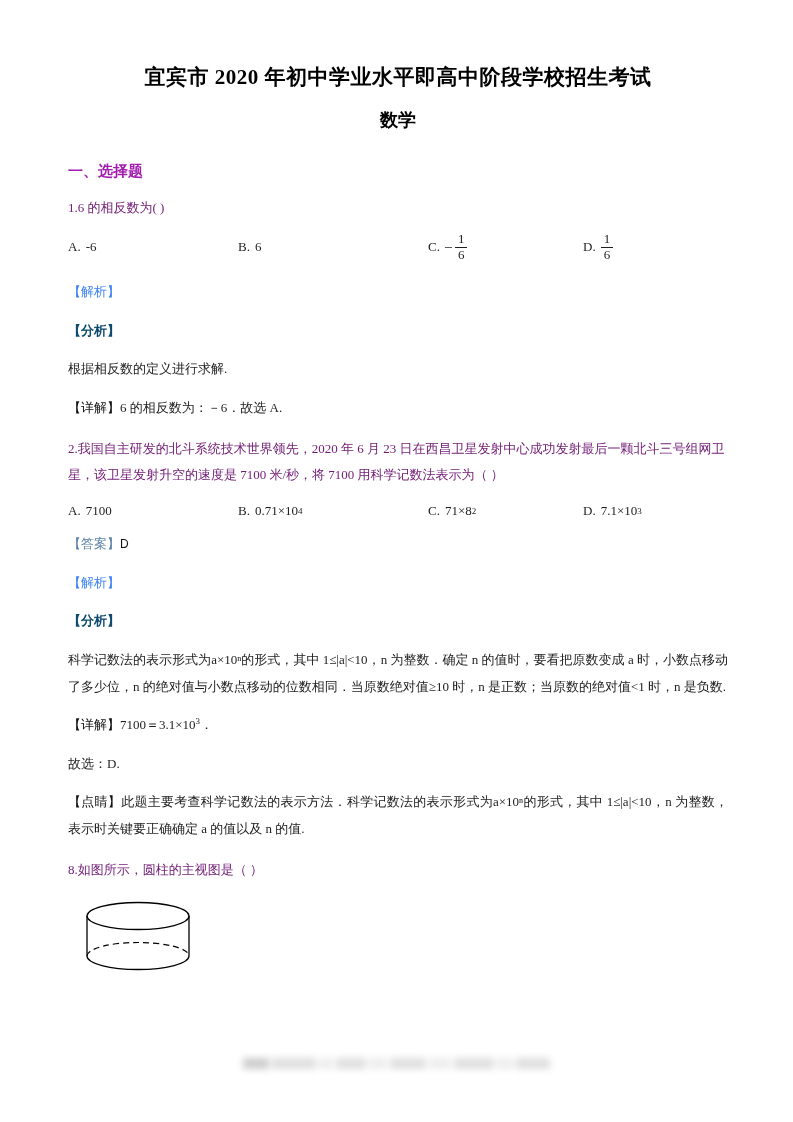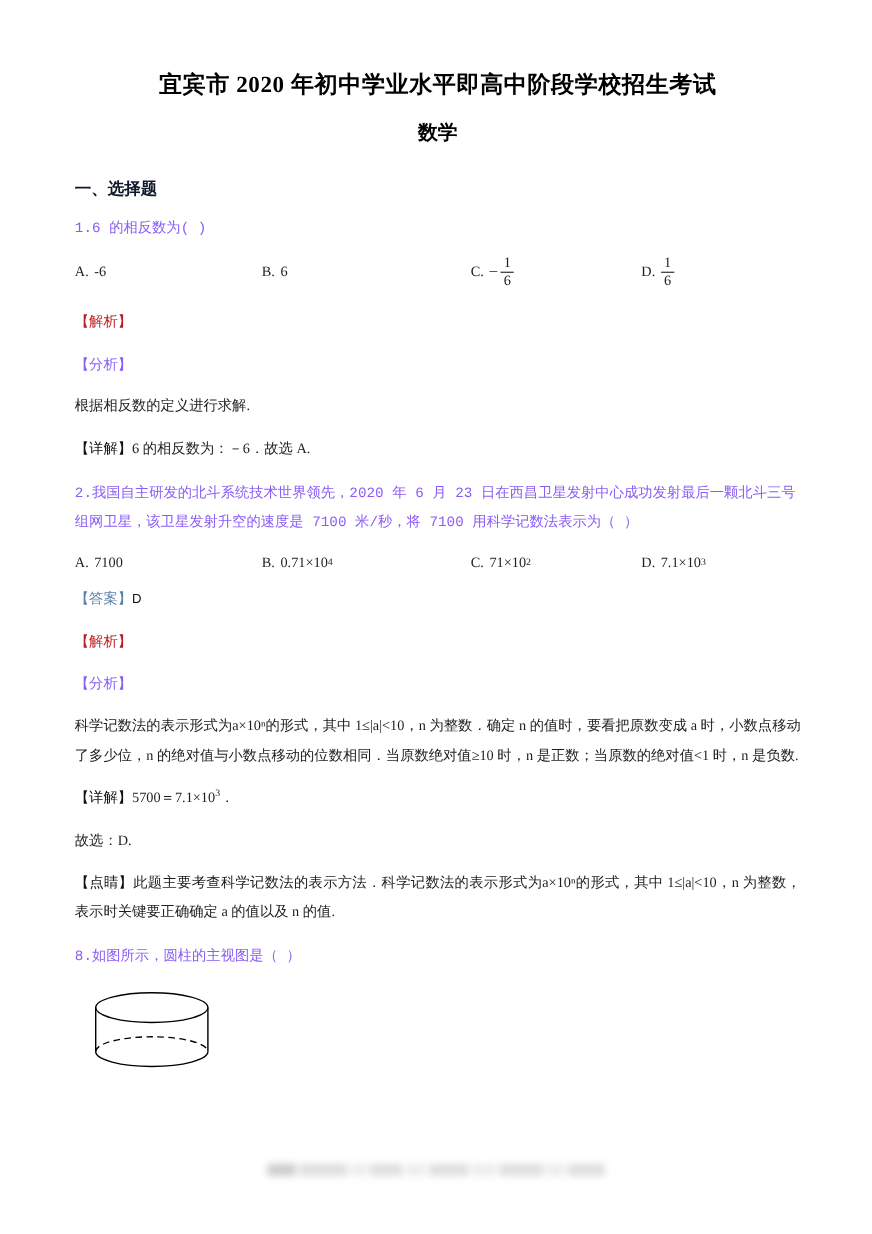--- a/index.html
+++ b/index.html
@@ -48,38 +48,37 @@
     font-size: 18px;
     margin-top: 14px;
     color: #000;
   }
 
   
   .section-heading {
     font-weight: bold;
     font-size: 15px;
     margin-top: 30px;
-    color: #0f172a;
+    color: #a21caf;
     font-family: "Liberation Sans", "DejaVu Sans", sans-serif;
   }
 
   
   .para {
     font-size: 13px;
     line-height: 2.05;
     color: #1d1d1d;
     margin-top: 12px;
     text-align: justify;
   }
   .qtext {
     font-size: 13px;
     line-height: 2.05;
     margin-top: 14px;
-    color: #8b5cf6;
-    font-family: Liberation Mono, monospace;
+    color: #701a75;
   }
 
   
   .options {
     display: flex;
     align-items: flex-end;
     margin-top: 14px;
     font-size: 13px;
     color: #1d1d1d;
   }
@@ -128,25 +127,25 @@
   .ans-line {
     font-size: 13px;
     line-height: 2.05;
     margin-top: 12px;
   }
   .lbl-answer {
     color: #5b82a8;
     font-weight: normal;
   }
   .lbl-jiexi {
-    color: #b91c1c;
+    color: #3b82f6;
   }
   .lbl-black {
-    color: #8b5cf6;
-    font-weight: normal;
+    color: #0c4a6e;
+    font-weight: bold;
   }
   .ans-value {
     color: #111;
     font-family: "Liberation Sans", "DejaVu Sans", sans-serif;
     font-size: 12px;
   }
 
   .label-inline {
     color: #111;
     font-weight: normal;
@@ -246,21 +245,21 @@
         <span class="opt-label">A.</span>
         <span>7100</span>
       </div>
       <div class="opt opt-b">
         <span class="opt-label">B.</span>
         <span>0.71×10</span>
           <sup class="exp">4</sup>
       </div>
       <div class="opt opt-c">
         <span class="opt-label">C.</span>
-        <span>71×10</span>
+        <span>71×8</span>
           <sup class="exp">2</sup>
       </div>
       <div class="opt opt-d">
         <span class="opt-label">D.</span>
         <span>7.1×10</span>
           <sup class="exp">3</sup>
       </div>
     </div>
 
     <div class="ans-line">
@@ -271,21 +270,21 @@
       <span class="lbl-jiexi">【解析】</span>
     </div>
 
     <div class="ans-line">
       <span class="lbl-black">【分析】</span>
     </div>
 
     <div class="para">科学记数法的表示形式为a×10ⁿ的形式，其中 1≤|a|&lt;10，n 为整数．确定 n 的值时，要看把原数变成 a 时，小数点移动了多少位，n 的绝对值与小数点移动的位数相同．当原数绝对值≥10 时，n 是正数；当原数的绝对值&lt;1 时，n 是负数.</div>
 
     <div class="para">
-      <span class="label-inline">【详解】</span><span>5700＝7.1×10</span><sup class="exp">3</sup><span>．</span>
+      <span class="label-inline">【详解】</span><span>7100＝3.1×10</span><sup class="exp">3</sup><span>．</span>
     </div>
 
     <div class="para">故选：D.</div>
 
     <div class="para">
       <span class="label-inline">【点睛】</span><span>此题主要考查科学记数法的表示方法．科学记数法的表示形式为a×10ⁿ的形式，其中 1≤|a|&lt;10，n 为整数，表示时关键要正确确定 a 的值以及 n 的值.</span>
     </div>
 
     <div class="qtext">8.如图所示，圆柱的主视图是（  ）</div>
 

